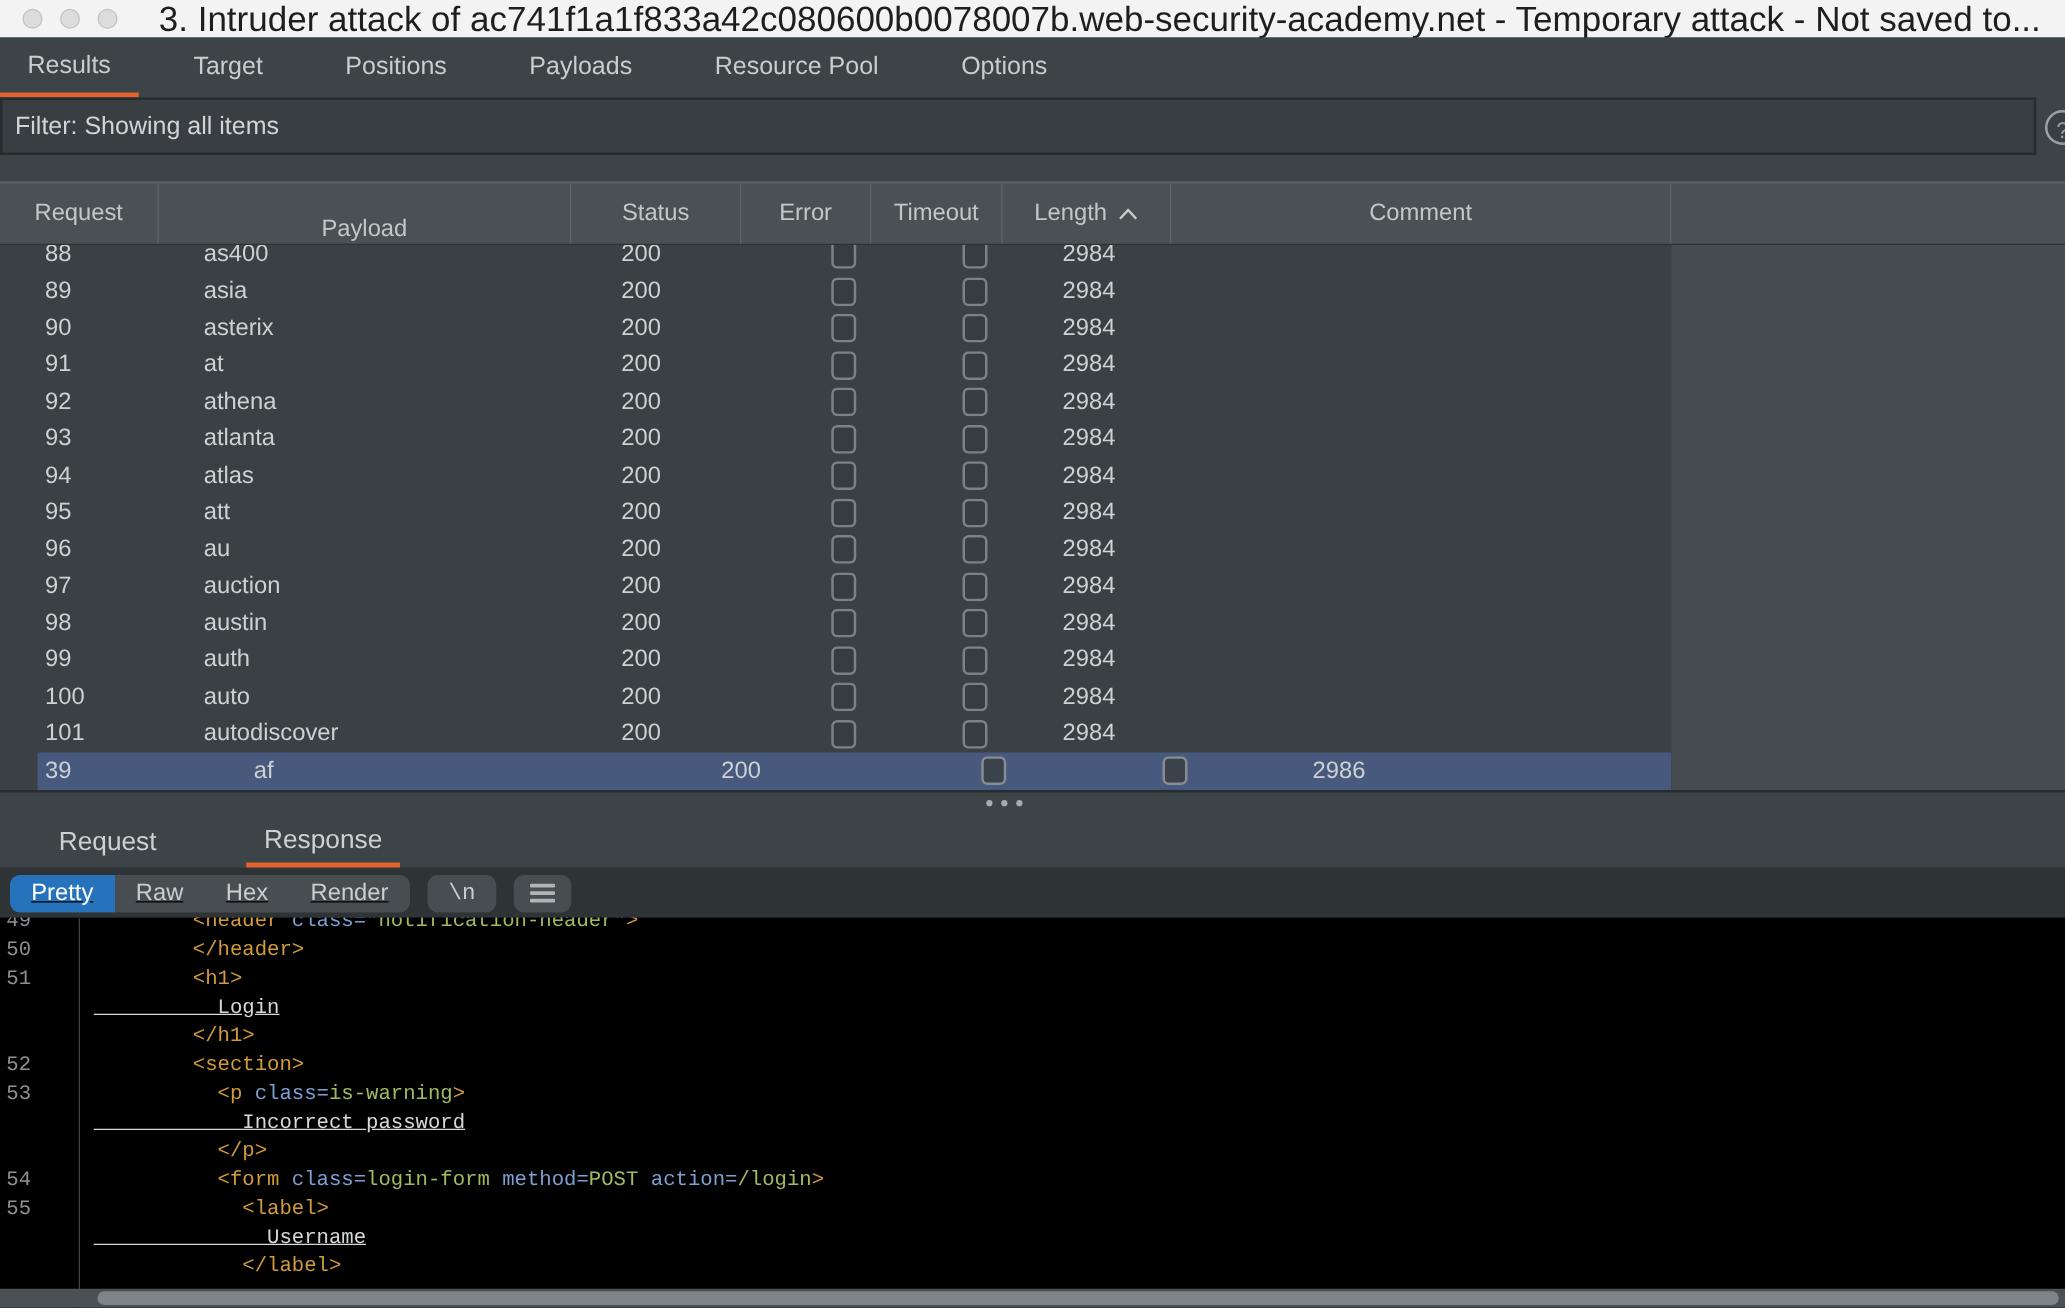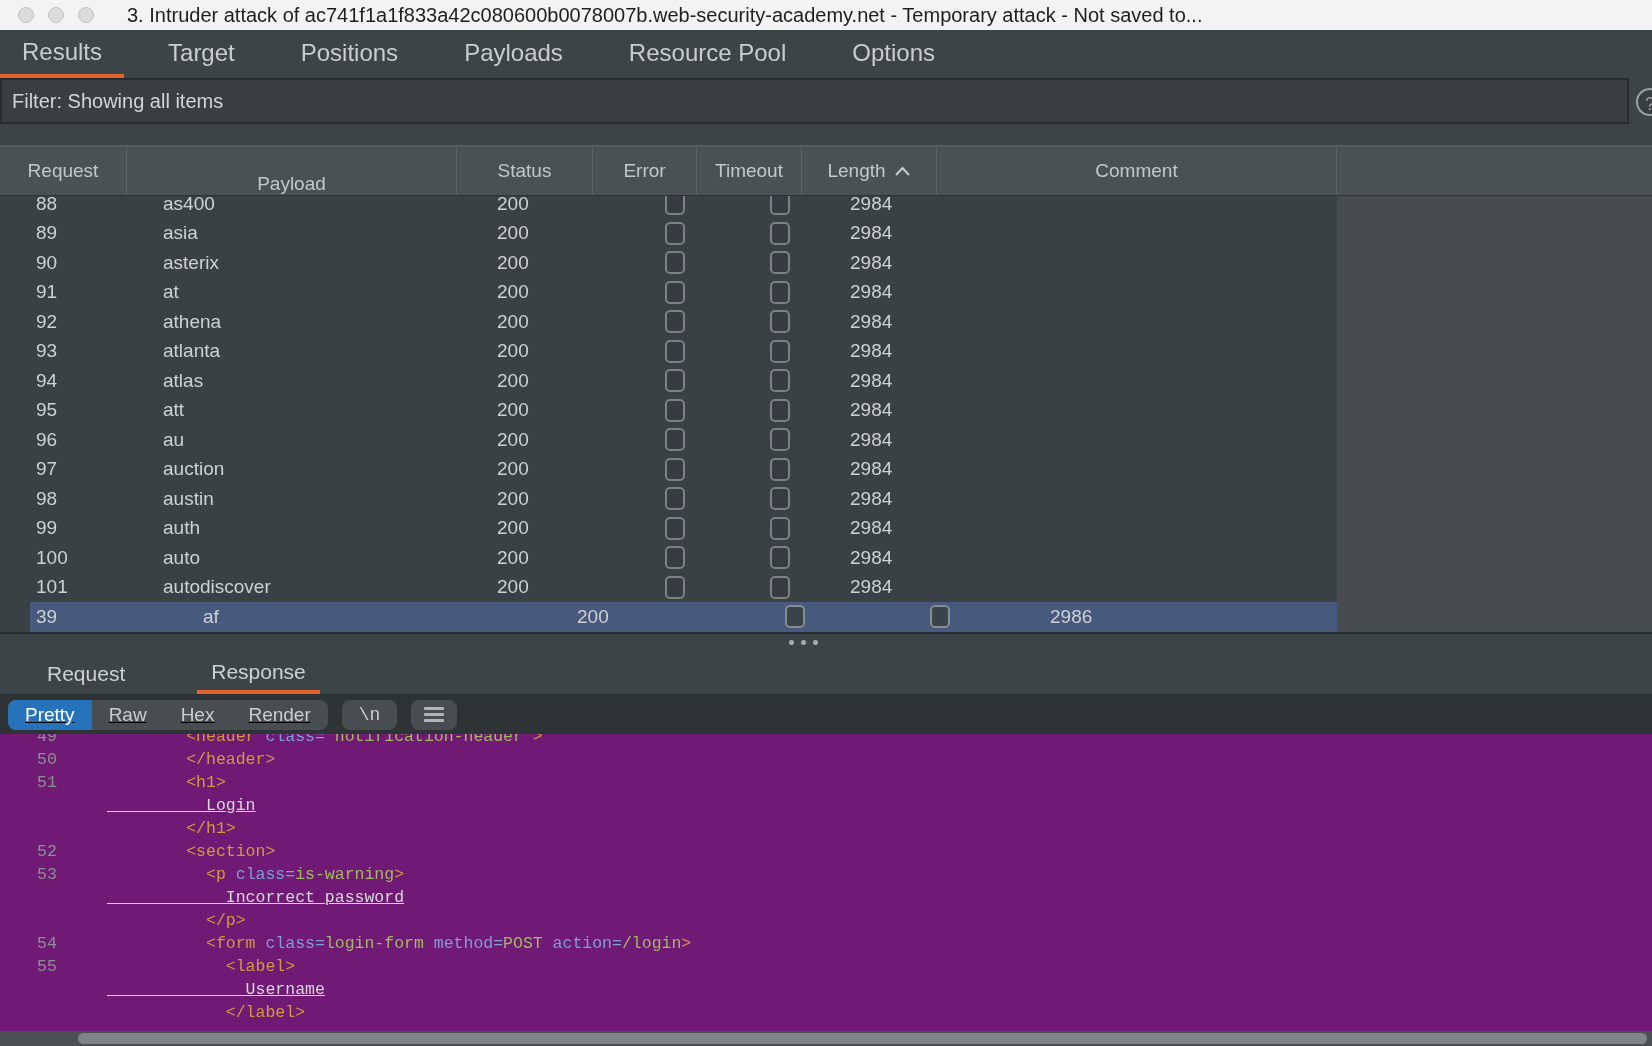--- a/index.html
+++ b/index.html
@@ -5,24 +5,24 @@
   html,body{margin:0;padding:0;}
   body{
     width:1652px;height:1046px;overflow:hidden;position:relative;
     background:#3d4448;font-family:"Liberation Sans",sans-serif;
     -webkit-font-smoothing:antialiased;
   }
   
   .titlebar{position:absolute;top:0;left:0;right:0;height:30px;background:#f3f3f3;}
   .traffic-lights{position:absolute;left:18px;top:7px;display:flex;gap:14px;}
   .tl{width:16px;height:16px;border-radius:50%;background:#dcdcdc;border:1px solid #c3c3c3;box-sizing:border-box;}
-  .win-title{position:absolute;left:127px;top:0;height:30px;line-height:31px;font-size:20px;color:#1e1e20;white-space:nowrap;}
+  .win-title{position:absolute;left:127px;top:0;height:30px;line-height:31px;font-size:28px;color:#1e1e20;white-space:nowrap;}
   
   .main-tabs{position:absolute;top:30px;left:0;right:0;height:48px;background:#3d4448;display:flex;gap:22px;}
-  .main-tab{padding:0 22px;line-height:46px;height:48px;font-size:24px;color:#c9cdce;box-sizing:border-box;cursor:default;}
+  .main-tab{padding:0 22px;line-height:46px;height:48px;font-size:20px;color:#c9cdce;box-sizing:border-box;cursor:default;}
   .main-tab.selected{border-bottom:4px solid #e2632d;line-height:44px;}
   
   .filter-box{position:absolute;top:78px;left:0;width:1629px;height:46px;background:#383e42;border:2px solid #272c2f;box-sizing:border-box;}
   .filter-box span{display:block;padding-left:10px;line-height:42px;font-size:20px;color:#d2d5d7;}
   .help-circle{position:absolute;top:88px;left:1636px;width:28px;height:28px;border:2px solid #9aa0a3;border-radius:50%;
     color:#9aa0a3;font-size:18px;text-align:center;line-height:28px;box-sizing:border-box;background:#383e42;}
   
   .table-header{position:absolute;top:145px;left:0;right:0;height:51px;background:#4a5154;
     border-top:2px solid #565d61;border-bottom:1px solid #2e3336;box-sizing:border-box;display:flex;}
   .th{font-size:19px;color:#c3c7c9;display:flex;align-items:center;justify-content:center;gap:8px;
@@ -58,21 +58,21 @@
     display:flex;align-items:center;padding-left:8px;gap:14px;}
   .seg-group{display:flex;height:30px;border-radius:8px;overflow:hidden;background:#474d51;text-decoration:underline;}
   .seg{padding:0 17px;line-height:30px;font-size:19px;color:#caced0;cursor:default;}
   .seg.selected{background:#2673bb;color:#ffffff;}
   .nl-btn{height:30px;border-radius:8px;background:#474d51;padding:0 17px;line-height:30px;font-size:18px;
     color:#caced0;font-family:"Liberation Mono",monospace;}
   .menu-btn{height:30px;width:46px;border-radius:8px;background:#474d51;display:flex;flex-direction:column;
     align-items:center;justify-content:center;gap:3px;}
   .menu-bar{width:20px;height:3px;background:#b0b4b6;border-radius:1px;}
   
-  .code-area{position:absolute;top:734px;left:0;right:0;bottom:0;background:#701a75;overflow:hidden;padding-left:32px;}
+  .code-area{position:absolute;top:734px;left:0;right:0;bottom:0;background:#000000;overflow:hidden;}
   .gutter-line{position:absolute;left:63px;top:0;bottom:0;width:1px;background:#3d4245;}
   .code-scroll{margin-top:-9px;position:relative;}
   .code-row{display:flex;height:23px;line-height:23px;font-family:"Liberation Mono",monospace;font-size:16.5px;white-space:pre;}
   .lnum{width:63px;flex:none;padding-left:5px;color:#8b9093;box-sizing:border-box;}
   .ccontent{padding-left:12px;}
   .ccontent .t{color:#d19a3d;}
   .ccontent .a{color:#7d9fd1;}
   .ccontent .v{color:#a2b95e;}
   .ccontent .x{color:#d6d9da;text-decoration:underline;}
   

